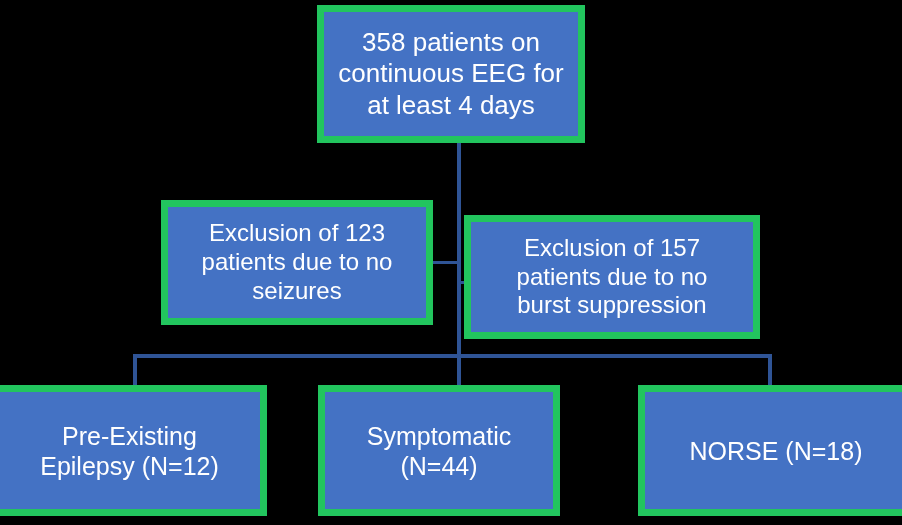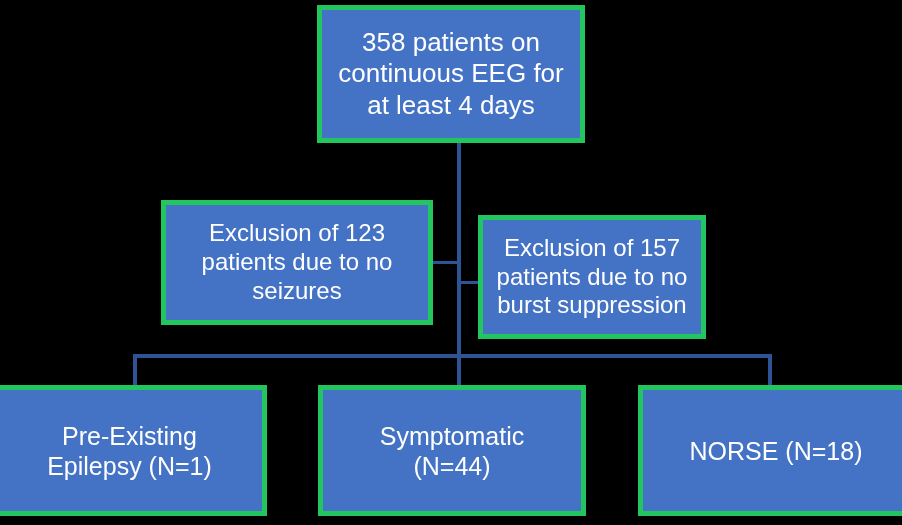--- a/index.html
+++ b/index.html
@@ -19,42 +19,42 @@
     width: 902px;
     height: 525px;
     background: #000000;
   }
 
   
   .node {
     position: absolute;
     box-sizing: border-box;
     background: #4472C4;
-    border: 5px solid #22c55e;
+    border: 7px solid #22c55e;
     color: #FFFFFF;
     display: flex;
     align-items: center;
     justify-content: center;
     text-align: center;
     line-height: 1.2;
     z-index: 3;
   }
   .node span {
     display: block;
     padding: 0 6px;
     white-space: pre-line;
   }
 
   #node-cohort   { left: 317px; top: 5px;   width: 268px; height: 138px; font-size: 26px; }
   #node-excl-seizures { left: 161px; top: 200px; width: 272px; height: 125px; font-size: 24px; }
-  #node-excl-burst    { left: 478px; top: 215px; width: 228px; height: 124px; font-size: 24px; }
+  #node-excl-burst    { left: 464px; top: 215px; width: 296px; height: 124px; font-size: 24px; }
 
   
   #node-preexisting { left: -8px;  top: 385px; width: 275px; height: 131px; font-size: 25px; }
-  #node-symptomatic { left: 318px; top: 385px; width: 268px; height: 131px; font-size: 25px; }
+  #node-symptomatic { left: 318px; top: 385px; width: 242px; height: 131px; font-size: 25px; }
   #node-norse       { left: 638px; top: 385px; width: 276px; height: 131px; font-size: 25px; }
 
   
   .conn {
     position: absolute;
     background: #2F5496;
     z-index: 1;
   }
   
   #conn-trunk        { left: 457px; top: 142px; width: 4px;  height: 216px; }
@@ -95,21 +95,21 @@
   </div>
 
   <div class="node" id="node-excl-burst">
     <span>Exclusion of 157
 patients due to no
 burst suppression</span>
   </div>
 
   <div class="node" id="node-preexisting">
     <span>Pre-Existing
-Epilepsy (N=1)</span>
+Epilepsy (N=12)</span>
   </div>
 
   <div class="node" id="node-symptomatic">
     <span>Symptomatic
 (N=44)</span>
   </div>
 
   <div class="node" id="node-norse">
     <span>NORSE (N=18)</span>
   </div>

